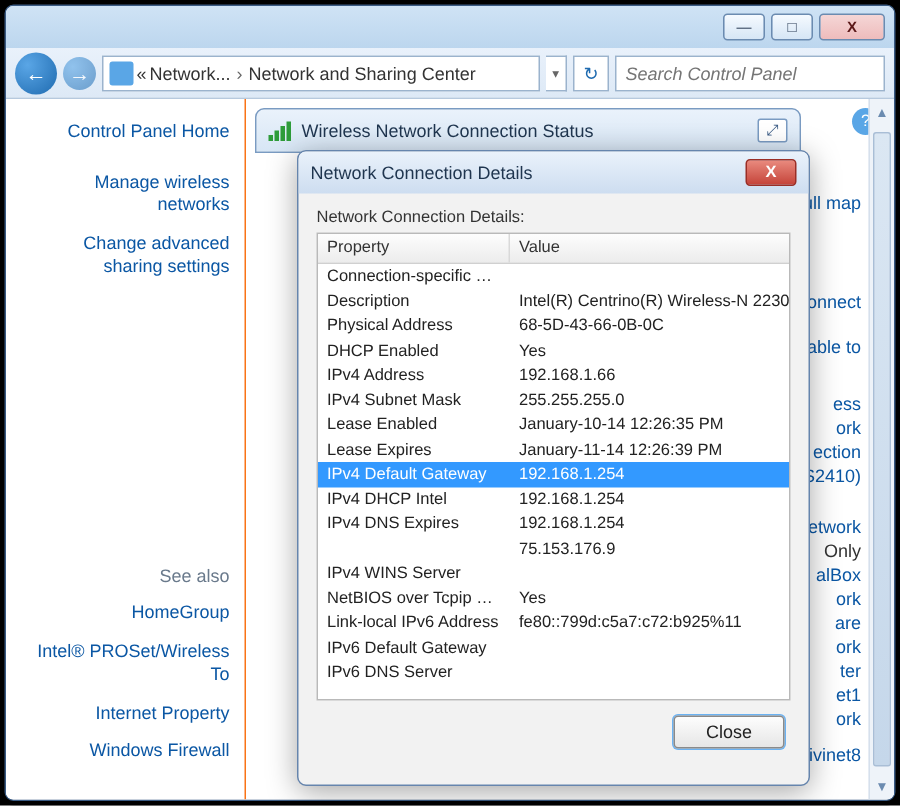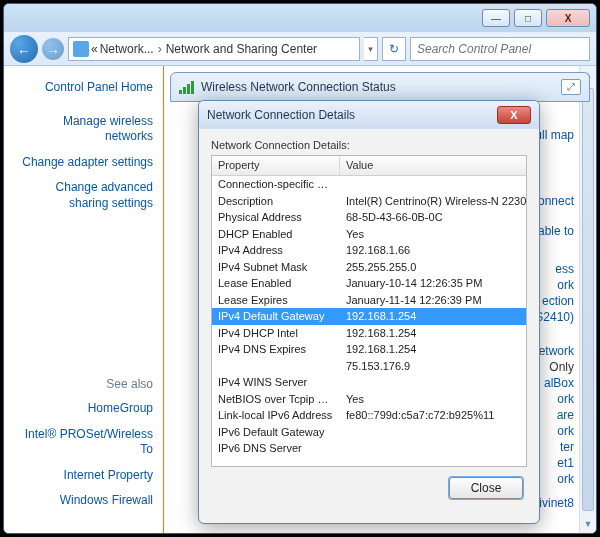--- a/index.html
+++ b/index.html
@@ -27,21 +27,21 @@
   .sidebar .sec { color:#6a7a8c; margin-top:auto; margin-bottom:8px; }
   
   .main { flex:1; position:relative; background:#fff; padding: 14px 10px; overflow:hidden; }
   .help { position:absolute; right:10px; top:6px; width:18px;height:18px;border-radius:50%; background:#5aa6e6; color:#fff; display:flex;align-items:center;justify-content:center; font-size:11px; }
   .scrollbar { position:absolute; right:0; top:0; bottom:0; width:17px; background:#eef3f9; border-left:1px solid #d6e0ec; }
   .scrollbar .thumb { position:absolute; top:22px; bottom:22px; left:2px; right:2px; background:linear-gradient(#dbe7f3,#c5d7ea); border:1px solid #a9bed6; border-radius:2px;}
   .scrollbar .arr { position:absolute; left:0; right:0; height:18px; display:flex;align-items:center;justify-content:center;color:#6b8bb0;font-size:9px;}
   .scrollbar .arr.top{top:0;} .scrollbar .arr.bot{bottom:0;}
   
   
-  .dlg-status { position:absolute; left:170px; top:72px; width:420px; height:30px; background:linear-gradient(#eaf2fb,#d7e6f5); border:1px solid #7a9bc2; border-top-left-radius:6px; border-top-right-radius:6px; display:flex; align-items:center; padding:0 8px; gap:6px; }
+  .dlg-status { position:absolute; left:170px; top:72px; width:364px; height:30px; background:linear-gradient(#eaf2fb,#d7e6f5); border:1px solid #7a9bc2; border-top-left-radius:6px; border-top-right-radius:6px; display:flex; align-items:center; padding:0 8px; gap:6px; }
   .dlg-status .sig { width:16px; height:14px; display:flex; align-items:flex-end; gap:1px; }
   .dlg-status .sig span { width:3px; background:#2e9c3a; }
   .dlg-status .sig span:nth-child(1){height:4px;} .dlg-status .sig span:nth-child(2){height:7px;} .dlg-status .sig span:nth-child(3){height:10px;} .dlg-status .sig span:nth-child(4){height:13px;}
   .dlg-status .t { flex:1; font-size:12px; color:#1f354f; }
   .dlg-status .mini { width:20px; height:16px; border:1px solid #7a9bc2; border-radius:2px; background:#fff; display:flex;align-items:center;justify-content:center;font-size:10px;color:#3a5b84;}
   
   
   .dlg { position:absolute; left:198px; top:100px; width:342px; height:424px; background:#f2f2f2; border:1px solid #6685ad; border-radius:6px; box-shadow: 0 4px 20px rgba(0,0,0,.35); overflow:hidden; }
   .dlg .dtitle { height:28px; background:linear-gradient(#eaf2fb,#cdddf0); display:flex; align-items:center; padding:0 8px; font-size:12px; color:#1f354f; }
   .dlg .dtitle .sp { flex:1; }
@@ -82,21 +82,20 @@
       <span>Network and Sharing Center</span>
     </div>
     <div style="width:14px;height:24px;border:1px solid #9bb3cd;border-left:none;background:#fff;display:flex;align-items:center;justify-content:center;color:#666;font-size:9px;">▾</div>
     <div class="refresh">↻</div>
     <input class="search" placeholder="Search Control Panel" style="">
   </div>
   <div class="body">
     <div class="sidebar">
       <a style="margin-bottom:18px;">Control Panel Home</a>
       <a>Manage wireless networks</a>
-      <a>Change adapter settings</a>
       <a>Change advanced sharing settings</a>
       <div class="sec">See also</div>
       <a>HomeGroup</a>
       <a>Intel® PROSet/Wireless To</a>
       <a>Internet Property</a>
       <a>Windows Firewall</a>
     </div>
     <div class="main">
       <div class="help">?</div>
       <div class="scrollbar">

